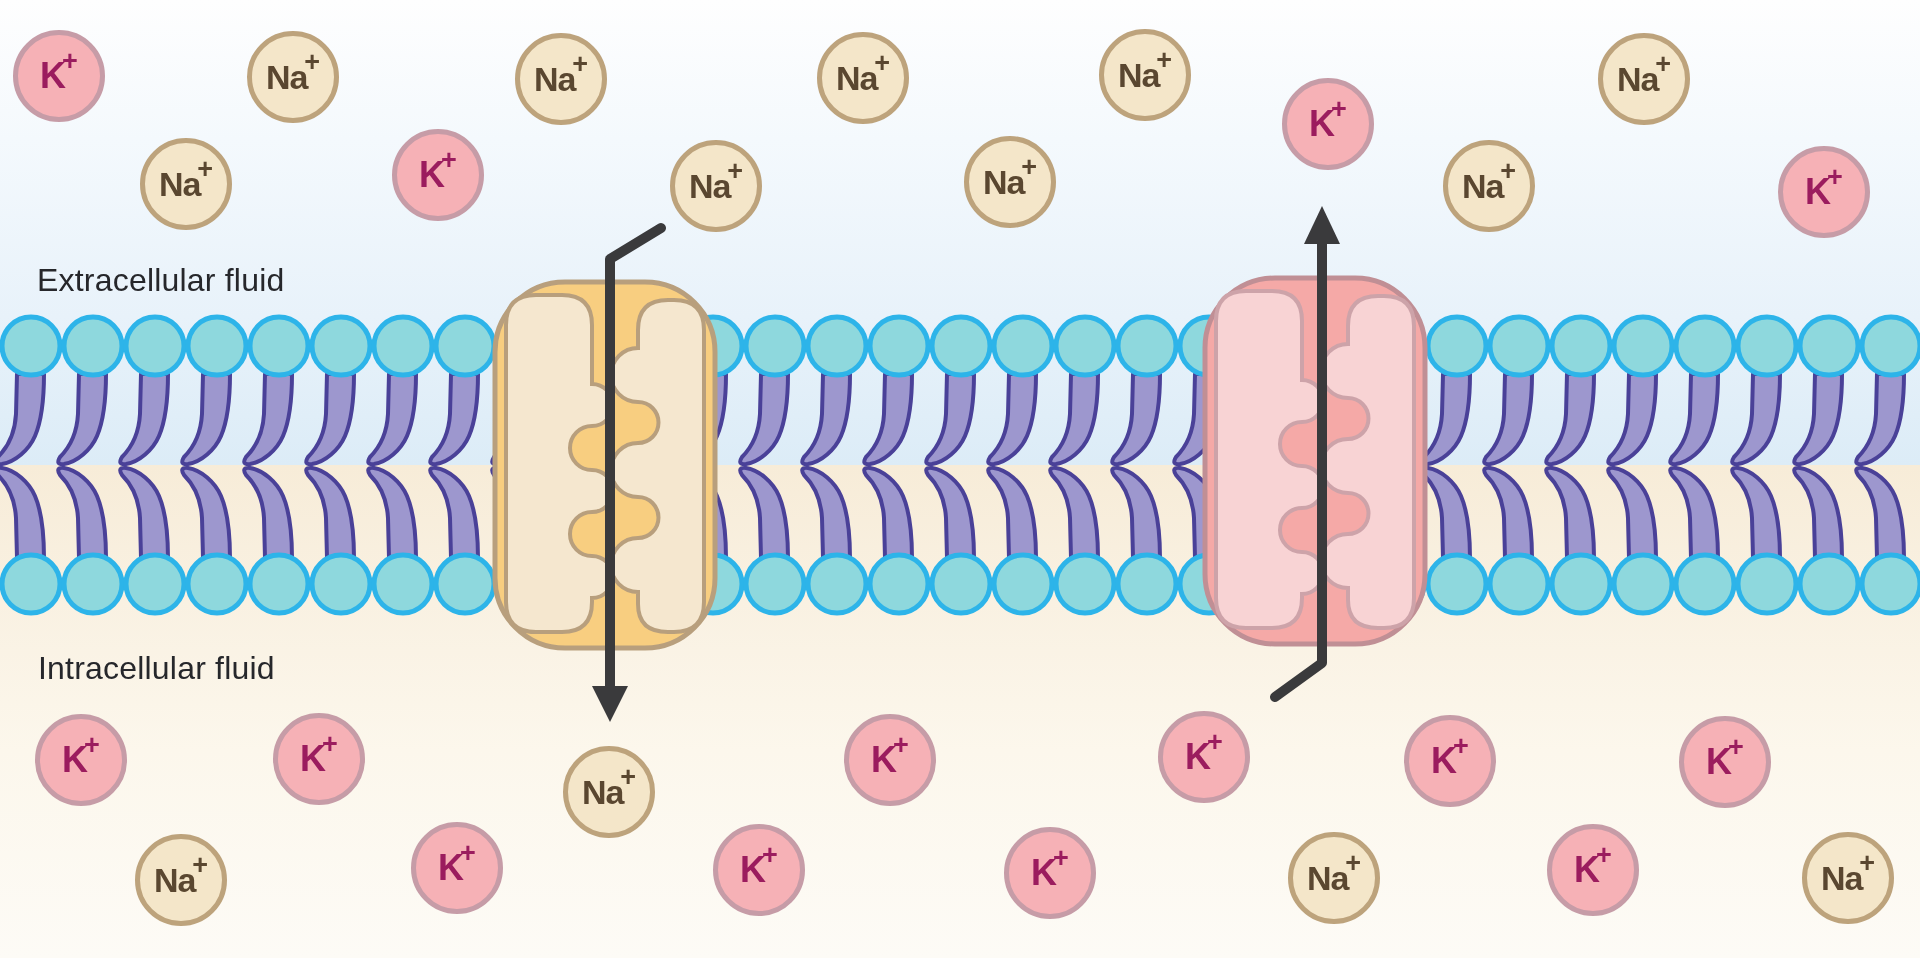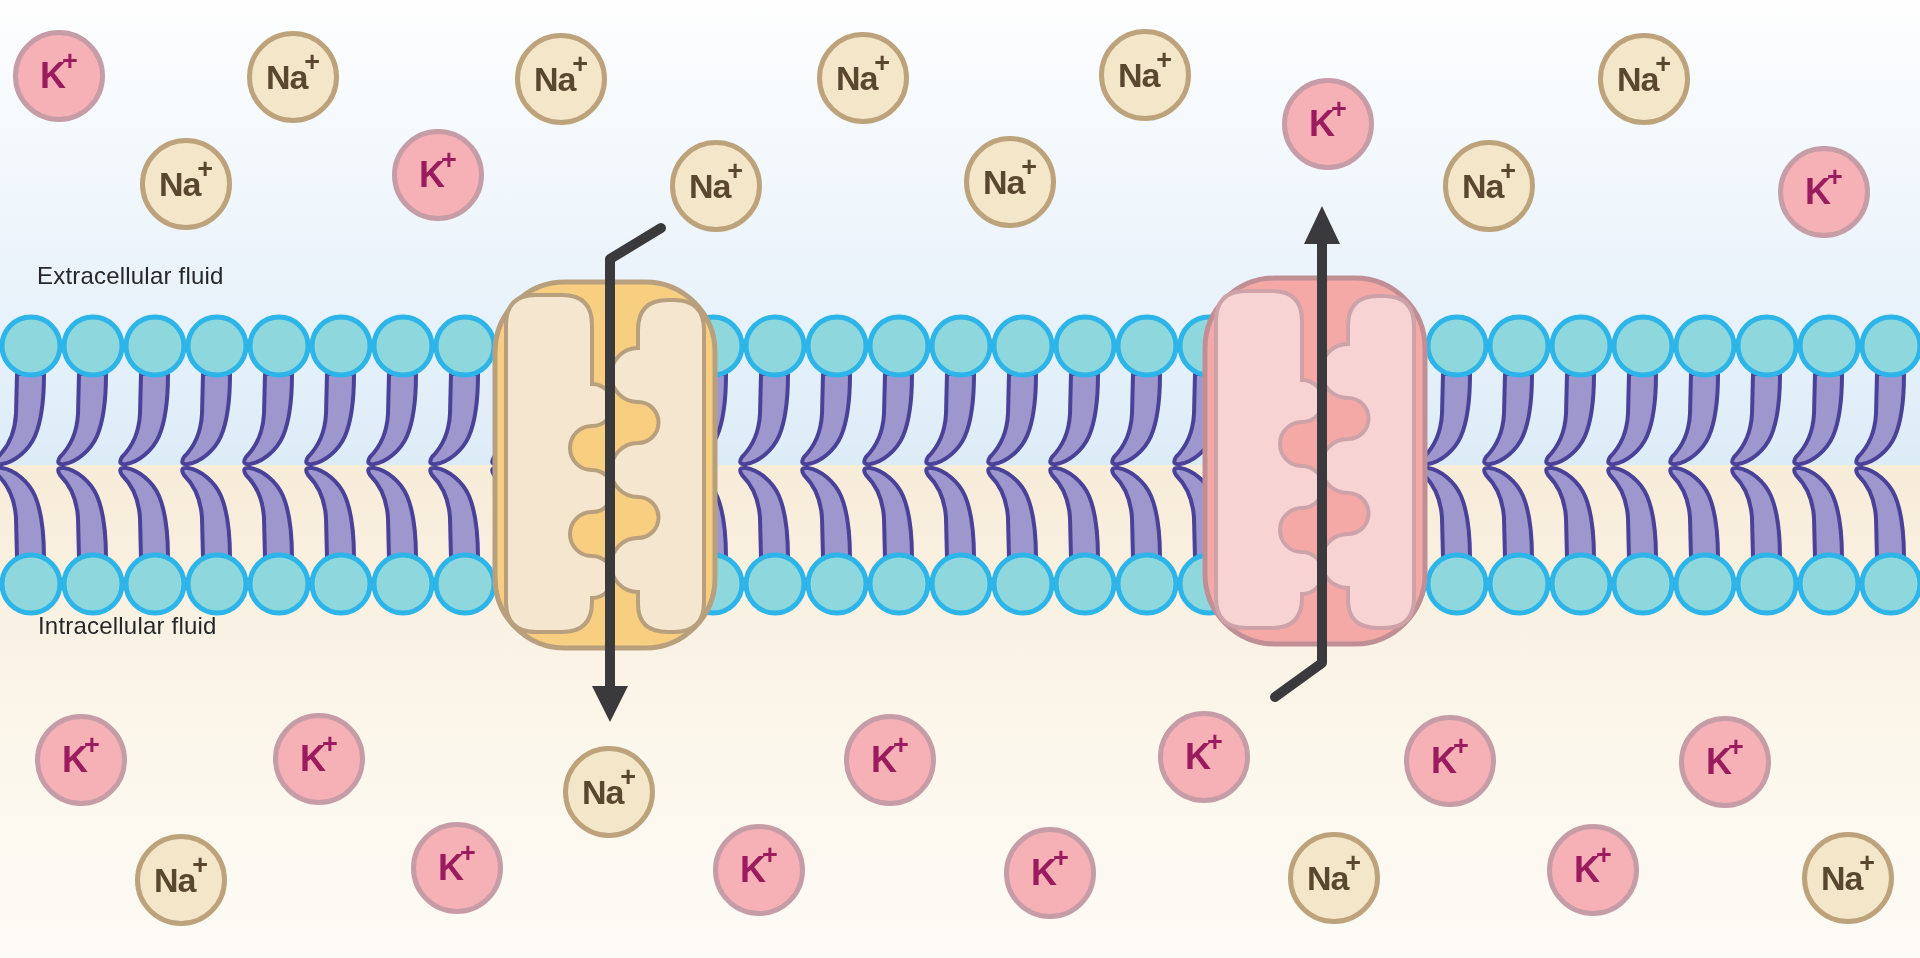--- a/index.html
+++ b/index.html
@@ -22,28 +22,28 @@
   #bg-intracellular {
     position: absolute; left: 0; top: 465px; width: 1920px; height: 493px;
     background: linear-gradient(180deg, #f7ecd8 0%, #f9f1e2 28%, #fcf7ec 58%, #fdfbf6 100%);
   }
   #membrane-svg {
     position: absolute; left: 0; top: 0;
   }
   
   .fluid-label {
     position: absolute;
-    font-size: 24px;
+    font-size: 32px;
     font-weight: 500;
     color: #26272b;
     letter-spacing: 0.2px;
     white-space: nowrap;
   }
   #label-extracellular { left: 37px; top: 262px; }
-  #label-intracellular { left: 38px; top: 612px; }
+  #label-intracellular { left: 38px; top: 650px; }
   
   .ion {
     position: absolute;
     width: 92px; height: 92px;
     border-radius: 50%;
     box-sizing: border-box;
     border: 5px solid;
     display: flex;
     align-items: center;
     justify-content: center;

